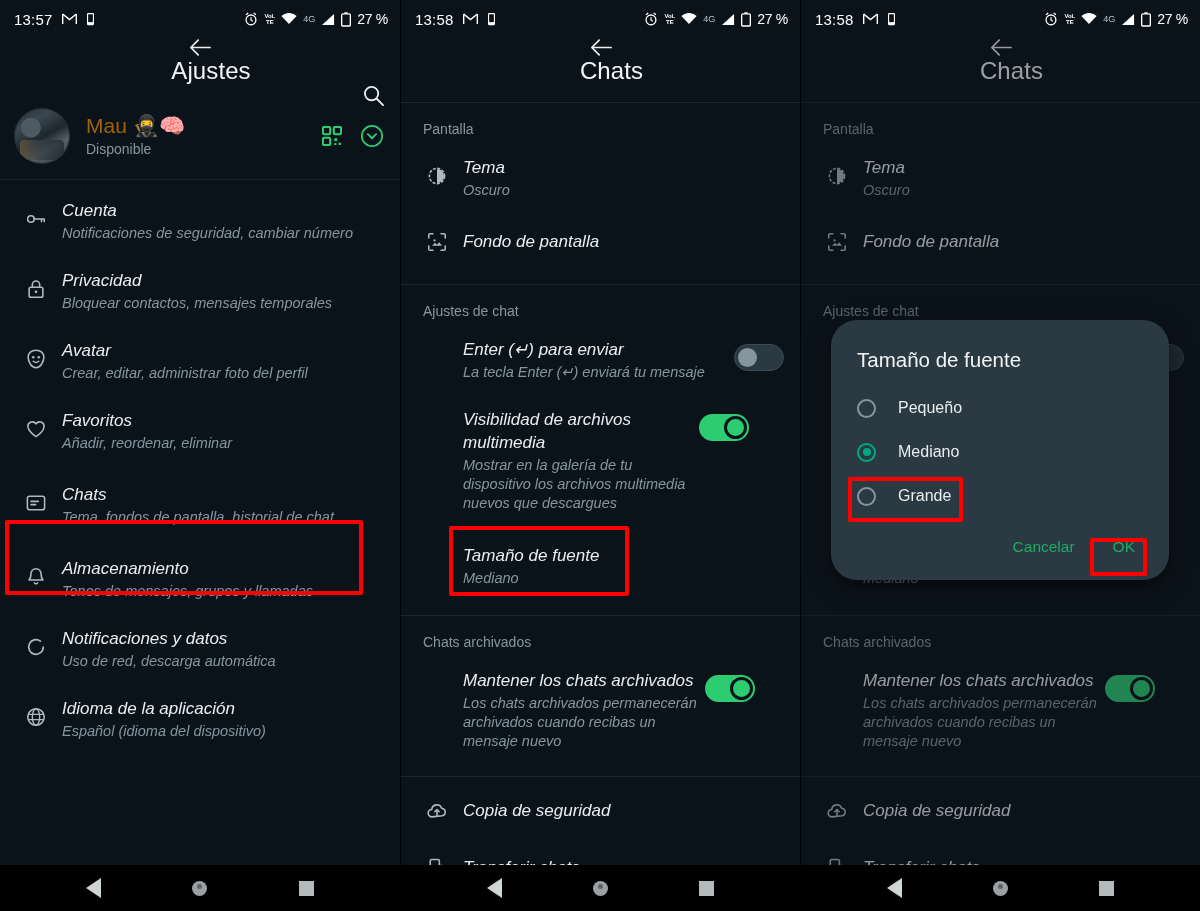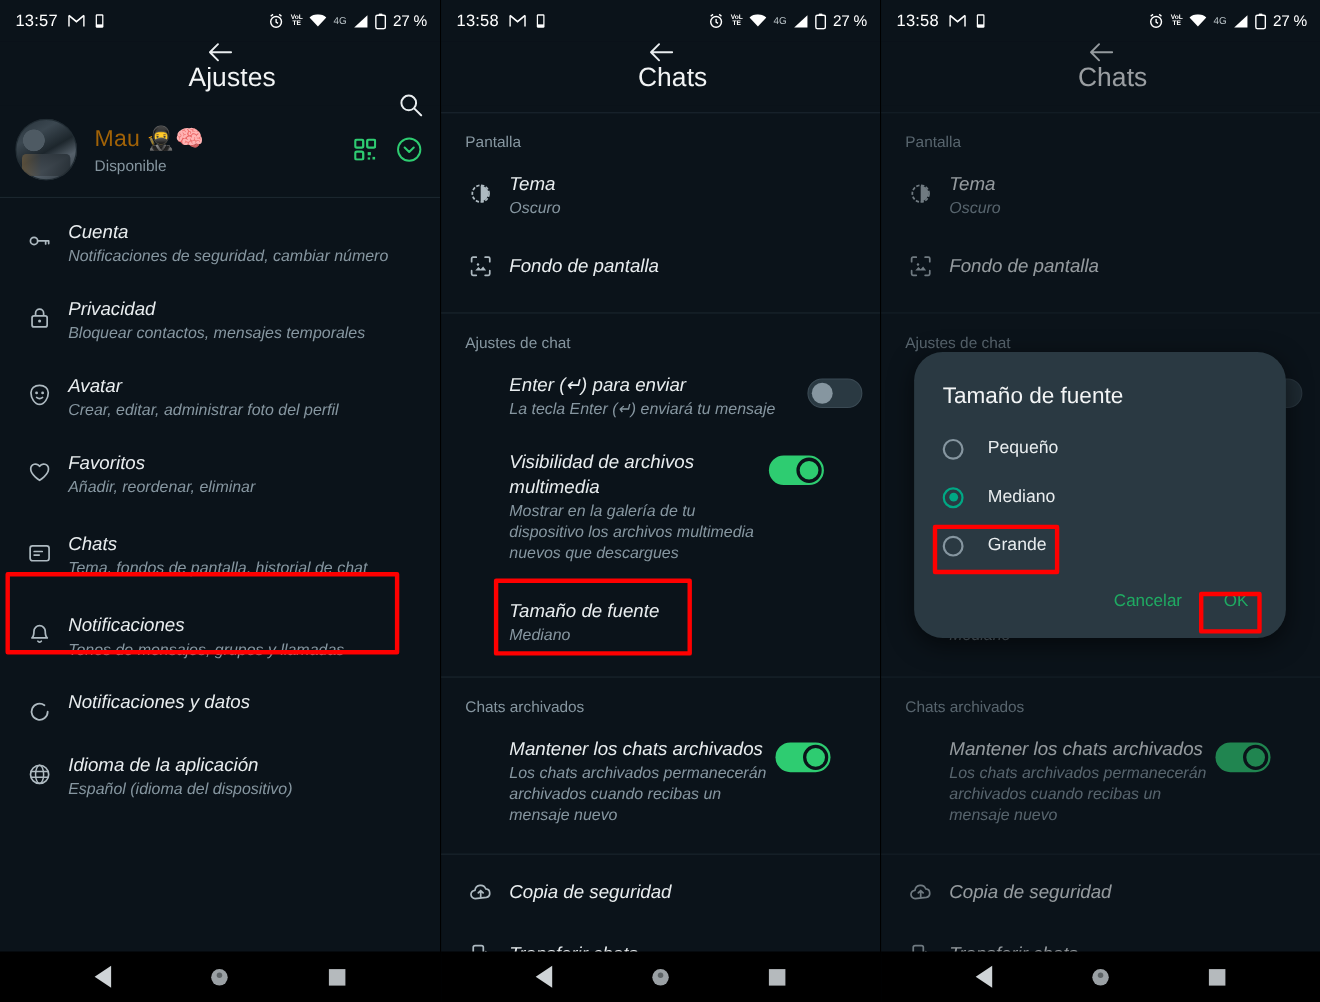--- a/index.html
+++ b/index.html
@@ -341,33 +341,34 @@
       </div>
 
       <div class="row">
         <span class="r-ico">
           <svg width="22" height="22" viewBox="0 0 24 24">
               <path d="M12 3a5.6 5.6 0 0 0-5.6 5.6c0 5-2 6.6-2 6.6h15.2s-2-1.6-2-6.6A5.6 5.6 0 0 0 12 3z" fill="none" stroke="#aebac1" stroke-width="1.7" stroke-linejoin="round"></path>
               <path d="M10.3 18.4a2 2 0 0 0 3.4 0" fill="none" stroke="#aebac1" stroke-width="1.7" stroke-linecap="round"></path>
             </svg>
         </span>
         <span class="r-txt">
-          <div class="r-title">Notificaciones</div>
+          <div class="r-title">Almacenamiento</div>
           <div class="r-sub">Tonos de mensajes, grupos y llamadas</div>
         </span>
       </div>
 
       <div class="row">
         <span class="r-ico">
           <svg width="22" height="22" viewBox="0 0 24 24">
               <path d="M20 12a8 8 0 1 1-3.2-6.4" fill="none" stroke="#aebac1" stroke-width="1.8" stroke-linecap="round"></path>
             </svg>
         </span>
         <span class="r-txt">
           <div class="r-title">Notificaciones y datos</div>
+          <div class="r-sub">Uso de red, descarga automática</div>
         </span>
       </div>
 
       <div class="row">
         <span class="r-ico">
           <svg width="22" height="22" viewBox="0 0 24 24">
               <circle cx="12" cy="12" r="9" fill="none" stroke="#aebac1" stroke-width="1.7"></circle>
               <ellipse cx="12" cy="12" rx="4" ry="9" fill="none" stroke="#aebac1" stroke-width="1.5"></ellipse>
               <path d="M3.3 9.2h17.4M3.3 14.8h17.4" stroke="#aebac1" stroke-width="1.5"></path>
             </svg>

